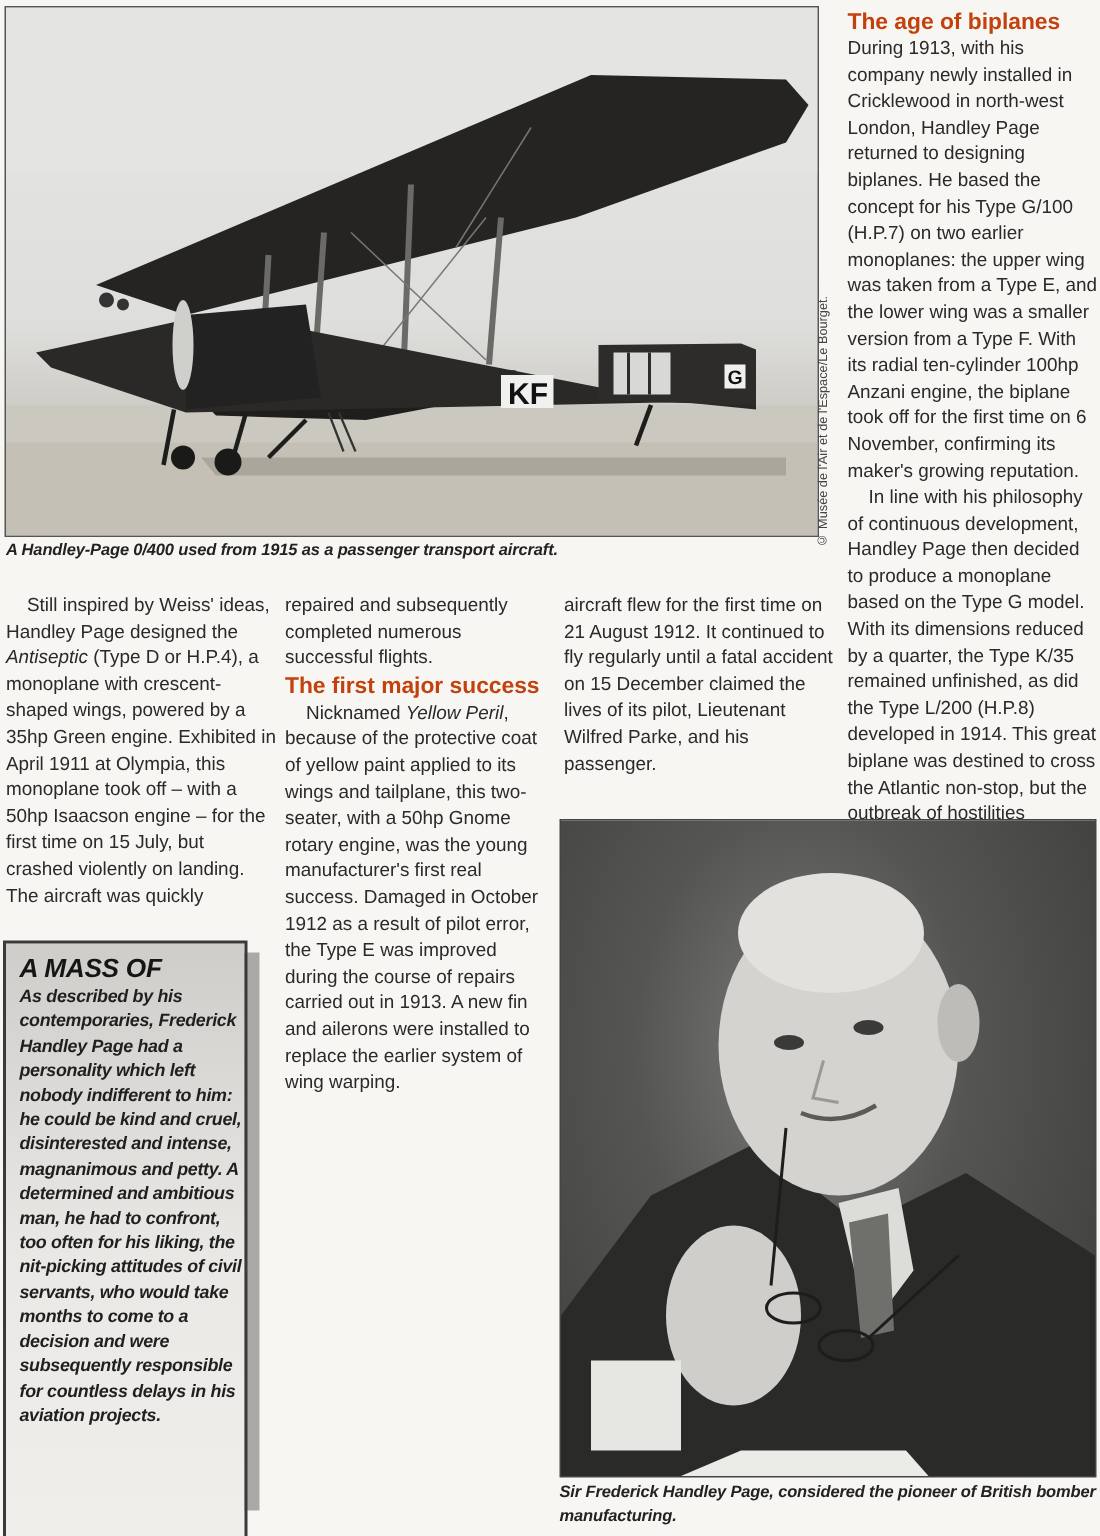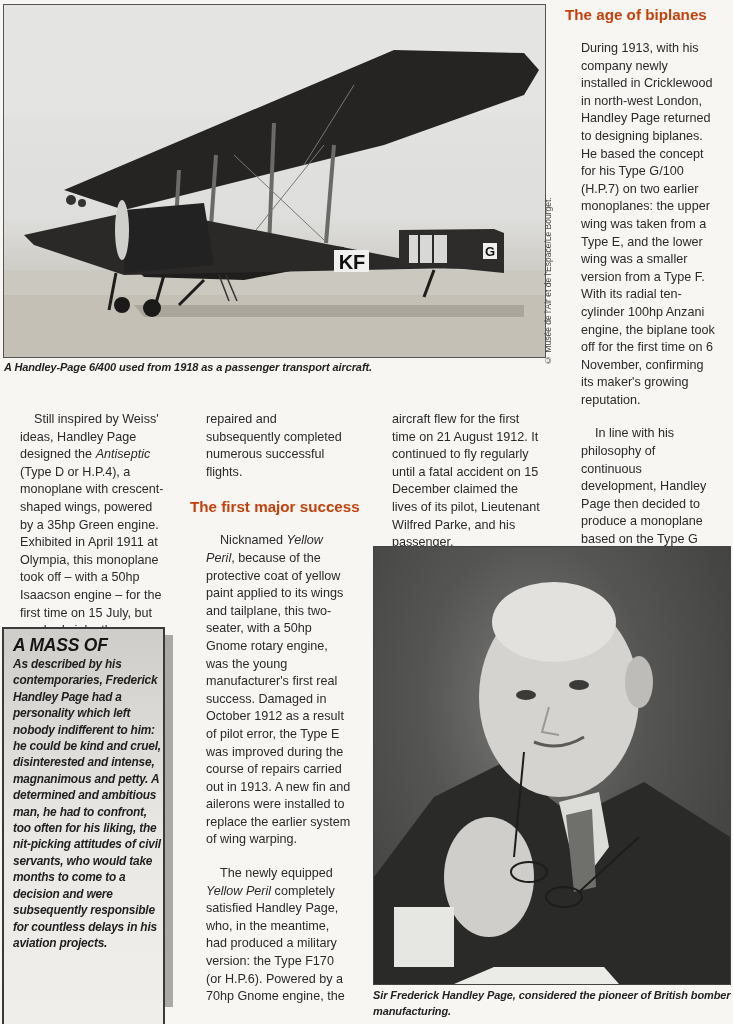--- a/index.html
+++ b/index.html
@@ -28,21 +28,21 @@
   .caption {
     font-weight: bold; font-style: italic; font-size: 11px; color: #222;
     font-family: "Liberation Sans", sans-serif; letter-spacing: -0.1px;
   }
   #caption-plane { left: 4px; top: 361px; width: 540px; }
   #caption-portrait { left: 373px; top: 987px; width: 358px; line-height: 16px; }
 
   .col {
     font-size: 12.6px; line-height: 17.6px; color: #2a2a2a;
   }
-  .col p { margin: 16px; }
+  .col p { margin: 0; }
   .indent { text-indent: 14px; }
   .col h2 {
     margin: 0; font-size: 15.2px; line-height: 19px; font-weight: bold; color: #c2410c;
   }
 
   #col-right { left: 565px; top: 5px; width: 168px; }
   #col-1 { left: 4px; top: 395px; width: 180px; }
   #col-2 { left: 190px; top: 395px; width: 178px; }
   #col-3 { left: 376px; top: 395px; width: 180px; }
 
@@ -131,37 +131,36 @@
       <line x1="222" y1="270" x2="233" y2="296"></line>
     </g>
 
     <circle cx="67" cy="195" r="5" fill="#333"></circle>
     <circle cx="78" cy="198" r="4" fill="#333"></circle>
   </svg>
 </div>
 
 <div class="abs credit">© Musée de l'Air et de l'Espace/Le Bourget.</div>
 
-<div id="caption-plane" class="abs caption">A Handley-Page 6/400 used from 1918 as a passenger transport aircraft.</div>
+<div id="caption-plane" class="abs caption">A Handley-Page 0/400 used from 1915 as a passenger transport aircraft.</div>
 
 <div id="col-right" class="abs col">
   <h2>The age of biplanes</h2>
   <p>During 1913, with his company newly installed in Cricklewood in north-west London, Handley Page returned to designing biplanes. He based the concept for his Type G/100 (H.P.7) on two earlier monoplanes: the upper wing was taken from a Type E, and the lower wing was a smaller version from a Type F. With its radial ten-cylinder 100hp Anzani engine, the biplane took off for the first time on 6 November, confirming its maker's growing reputation.</p>
   <p class="indent">In line with his philosophy of continuous development, Handley Page then decided to produce a monoplane based on the Type G model. With its dimensions reduced by a quarter, the Type K/35 remained unfinished, as did the Type L/200 (H.P.8) developed in 1914. This great biplane was destined to cross the Atlantic non-stop, but the outbreak of hostilities</p>
 </div>
 
 <div id="col-1" class="abs col">
   <p class="indent"><span>Still inspired by Weiss' ideas, Handley Page designed the </span><i>Antiseptic</i><span> (Type D or H.P.4), a monoplane with crescent-shaped wings, powered by a 35hp Green engine. Exhibited in April 1911 at Olympia, this monoplane took off – with a 50hp Isaacson engine – for the first time on 15 July, but crashed violently on landing. The aircraft was quickly</span></p>
 </div>
 
 <div id="col-2" class="abs col">
   <p>repaired and subsequently completed numerous successful flights.</p>
   <h2 style="margin-top:0">The first major success</h2>
   <p class="indent"><span>Nicknamed </span><i>Yellow Peril</i><span>, because of the protective coat of yellow paint applied to its wings and tailplane, this two-seater, with a 50hp Gnome rotary engine, was the young manufacturer's first real success. Damaged in October 1912 as a result of pilot error, the Type E was improved during the course of repairs carried out in 1913. A new fin and ailerons were installed to replace the earlier system of wing warping.</span></p>
-  <p class="indent"><span>The newly equipped </span><i>Yellow Peril</i><span> completely satisfied Handley Page, who, in the meantime, had produced a military version: the Type F170 (or H.P.6). Powered by a 70hp Gnome engine, the</span></p>
 </div>
 
 <div id="col-3" class="abs col">
   <p>aircraft flew for the first time on 21 August 1912. It continued to fly regularly until a fatal accident on 15 December claimed the lives of its pilot, Lieutenant Wilfred Parke, and his passenger.</p>
 </div>
 
 <div id="sidebar-shadow" class="abs"></div>
 <div id="sidebar-box" class="abs">
   <h3 id="sidebar-title">
     <span>A MASS OF</span><br>

